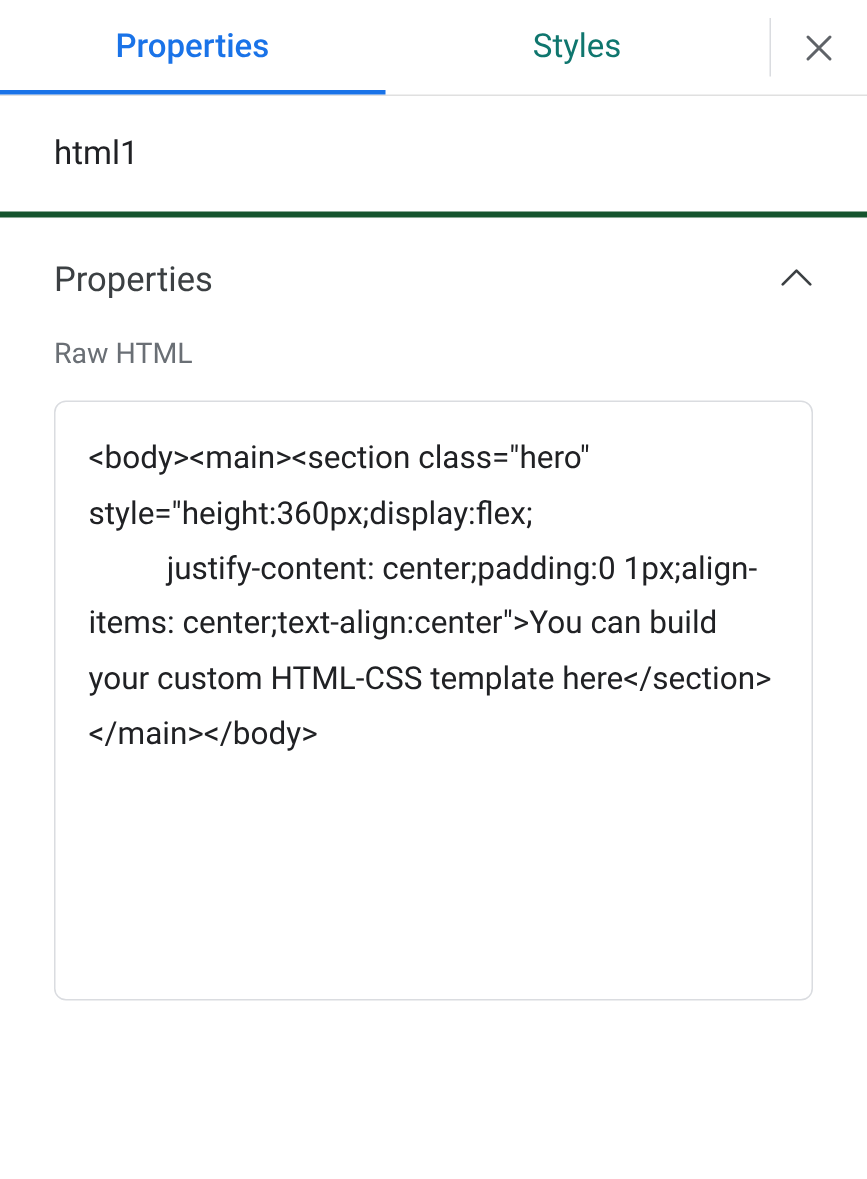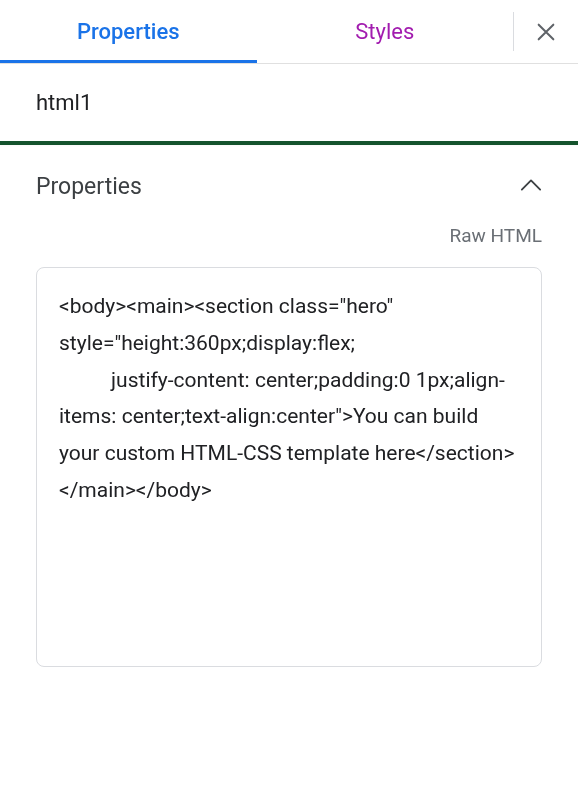--- a/index.html
+++ b/index.html
@@ -24,21 +24,21 @@
       display: flex;
       flex: 1;
     }
     .tab {
       flex: 1;
       display: flex;
       align-items: center;
       justify-content: center;
       font-size: 22px;
       font-weight: 400;
-      color: #a21caf;
+      color: #0f766e;
       cursor: pointer;
       position: relative;
     }
     .tab.active {
       color: #1a73e8;
       font-weight: 500;
     }
     .tab.active::after {
       content: "";
       position: absolute;
@@ -96,21 +96,20 @@
       width: 22px;
       height: 14px;
       stroke: #3c4043;
       stroke-width: 2;
       fill: none;
     }
     .field-label {
       font-size: 19px;
       color: #6a6f75;
       margin-bottom: 20px;
-      text-align: right;
     }
     .textarea-box {
       border: 1px solid #dadce0;
       border-radius: 8px;
       padding: 20px 22px;
       font-size: 21px;
       line-height: 1.75;
       color: #202124;
       font-family: -apple-system, BlinkMacSystemFont, "Segoe UI", Roboto, Helvetica, Arial, sans-serif;
       white-space: pre-wrap;

